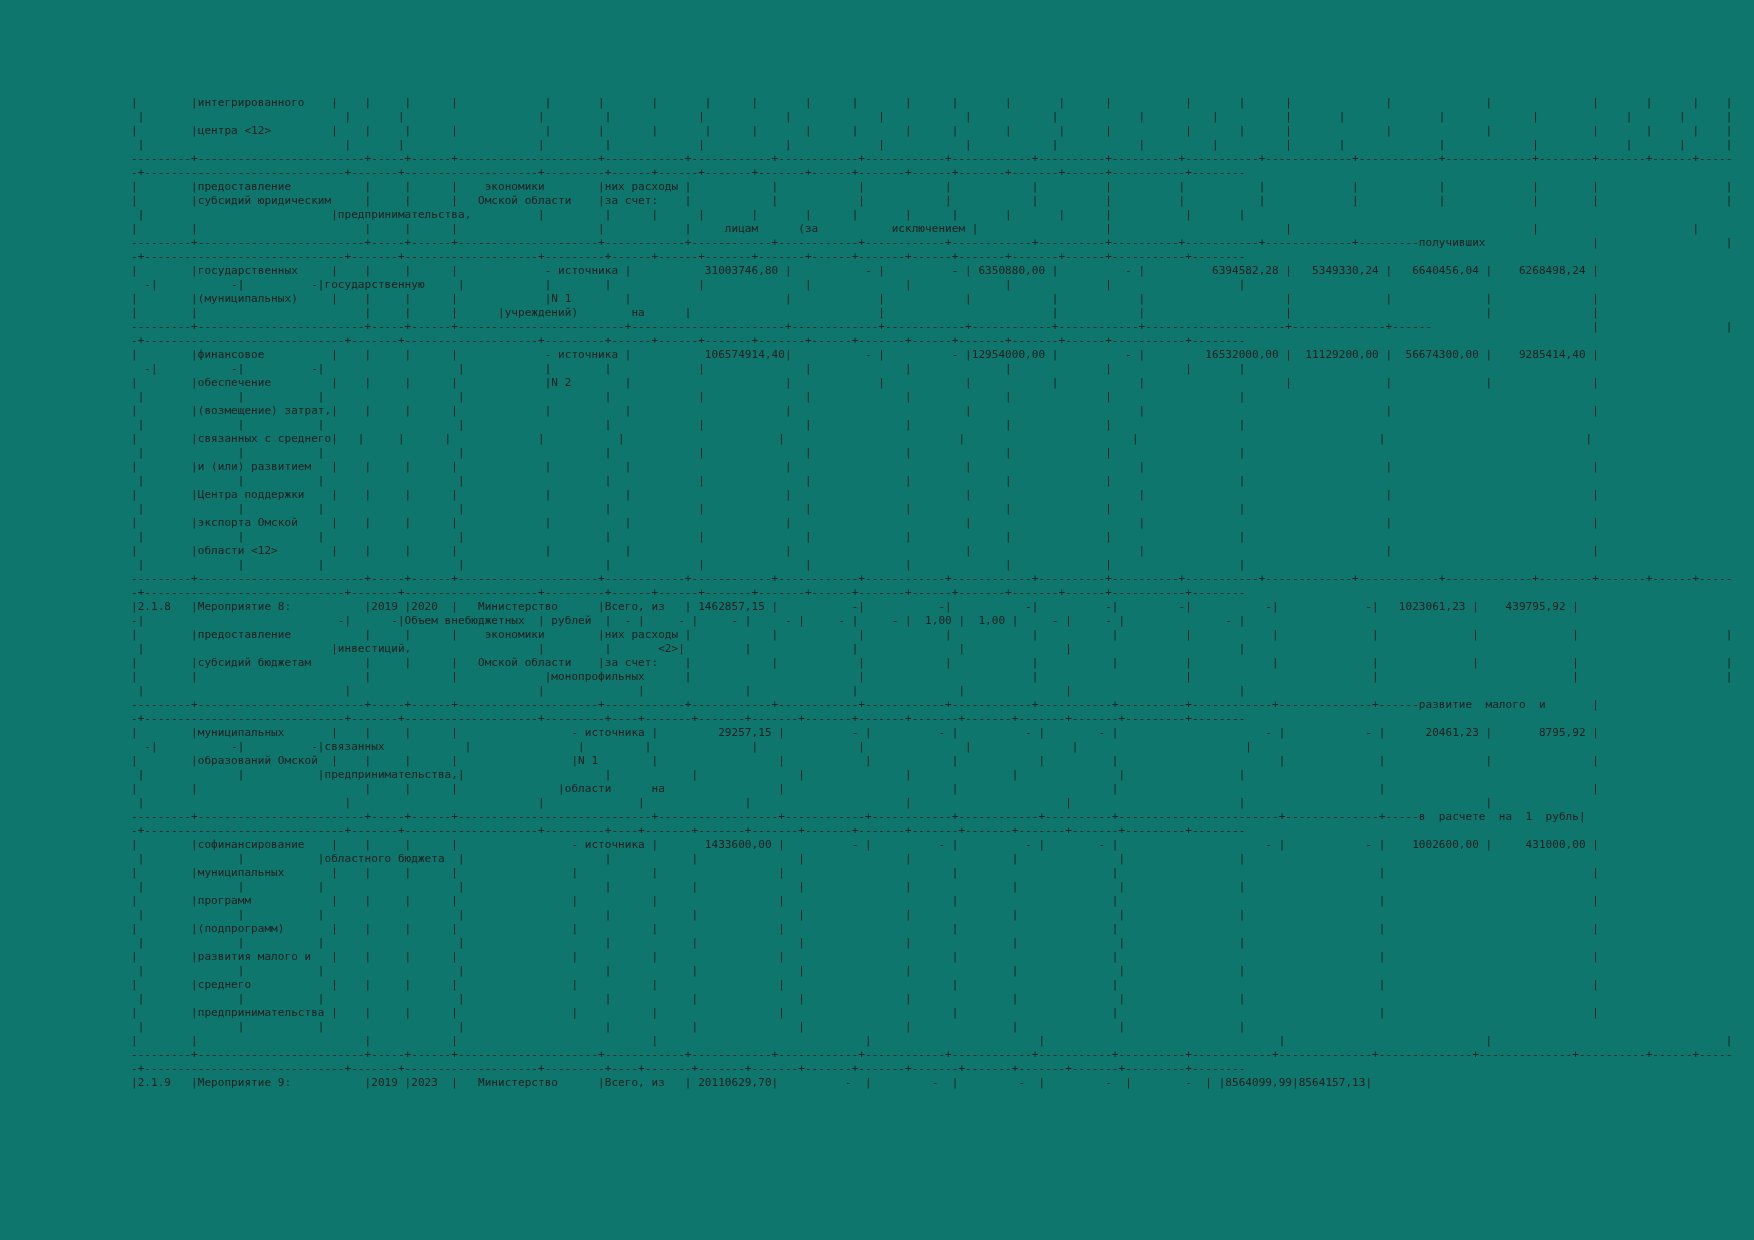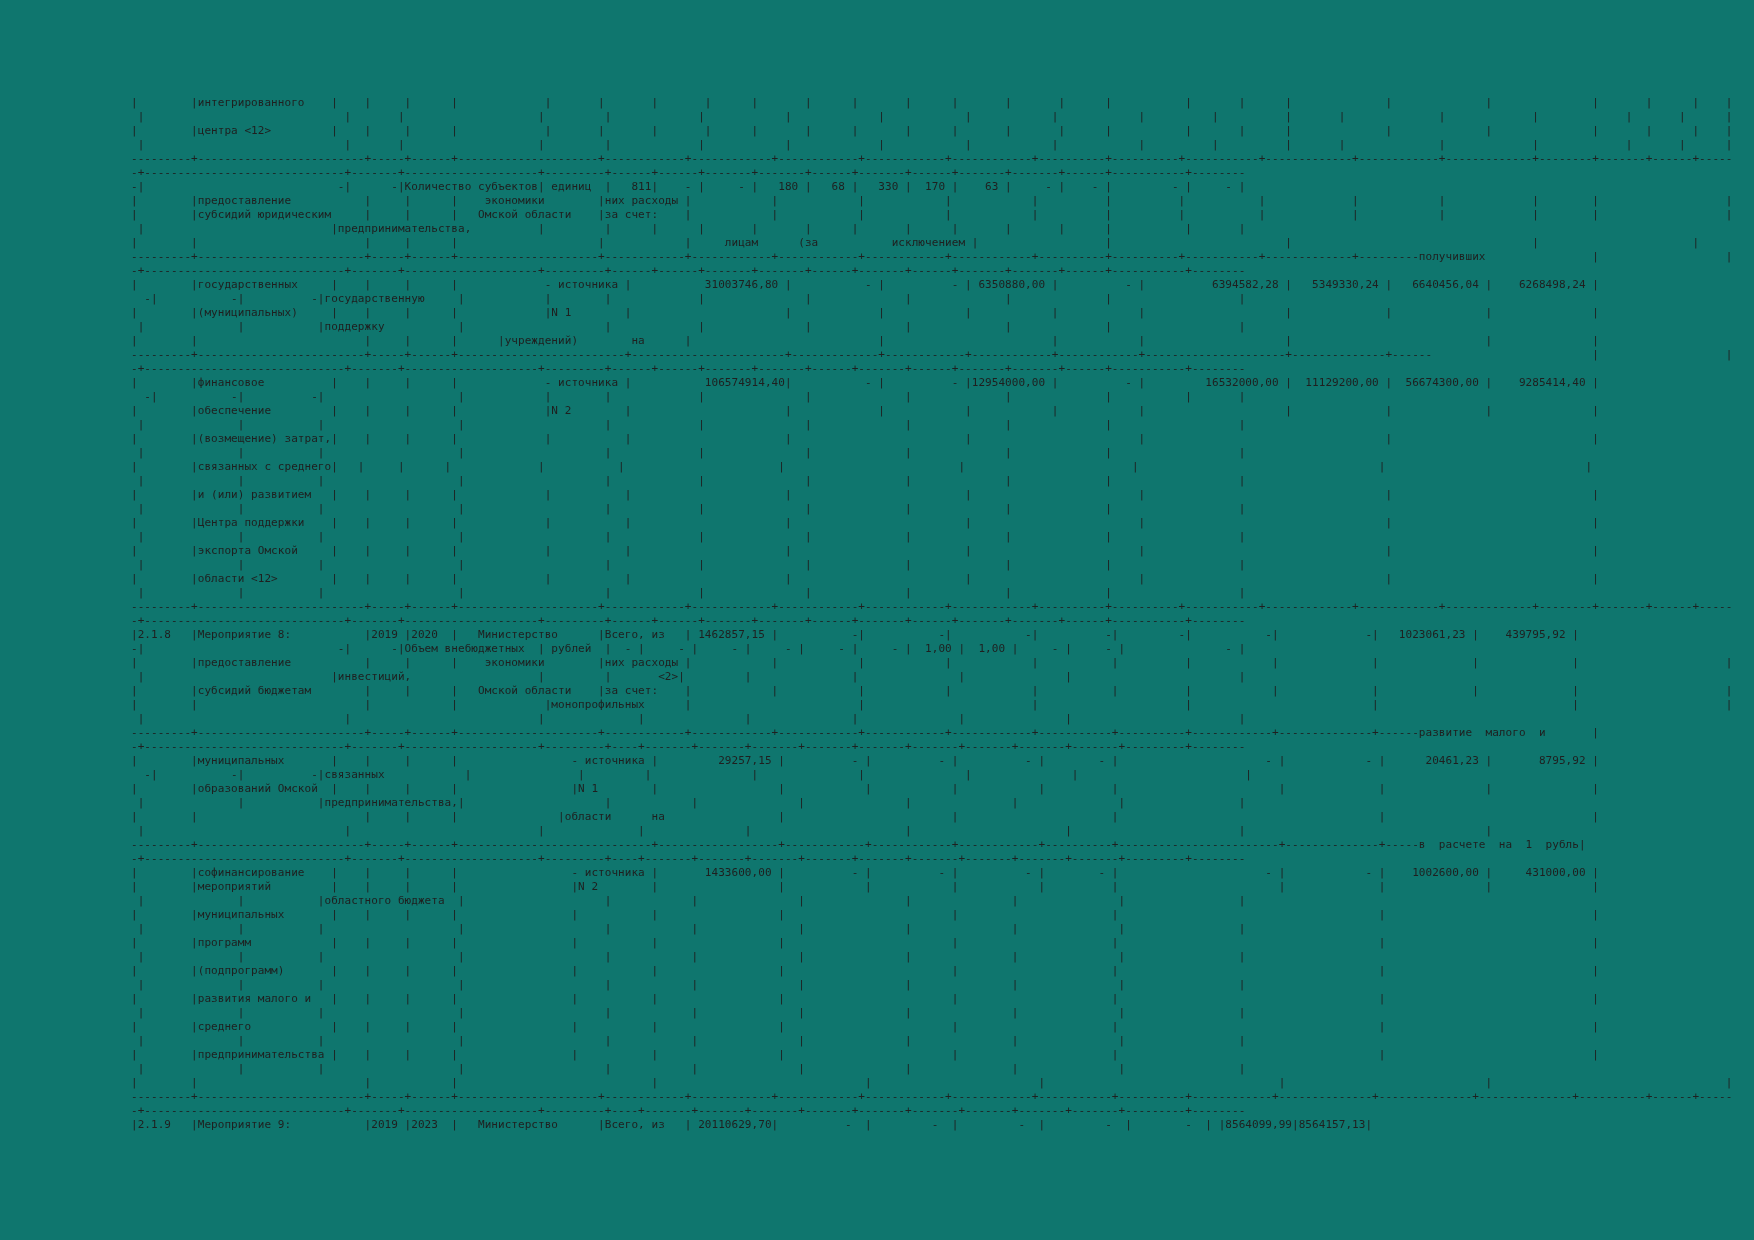--- a/index.html
+++ b/index.html
@@ -23,31 +23,29 @@
 <body>
 
 <div class="page">
   <div class="doc" id="doc">
       <div class="ln">|        |интегрированного    |    |     |      |             |       |       |       |      |       |      |       |      |       |       |      |           |       |      |              |              |               |       |      |    |  </div>
       <div class="ln"> |                              |       |                    |         |             |            |             |            |            |            |          |          |       |              |             |             |       |      |  </div>
       <div class="ln">|        |центра &lt;12&gt;         |    |     |      |             |       |       |       |      |       |      |       |      |       |       |      |           |       |      |              |              |               |       |      |    |  </div>
       <div class="ln"> |                              |       |                    |         |             |            |             |            |            |            |          |          |       |              |             |             |       |      |  </div>
       <div class="ln">---------+-------------------------+-----+------+---------------------+------------+------------+------------+------------+------------+----------+----------+-----------+-------------+------------+-------------+--------+-------+------+-----  </div>
       <div class="ln">-+------------------------------+-------+--------------------+---------+------+------+-------+-------+------+-------+------+-------+-------+------+-----------+--------                                                                           </div>
-      <div class="ln">-|                             -|      -|Количество субъектов| единиц  |   811|    - |     - |   180 |   68 |   330 |  170 |    63 |     - |    - |         - |     - |                                                                           </div>
       <div class="ln">|        |предоставление           |     |      |    экономики        |них расходы |            |            |            |            |          |          |           |             |            |             |        |                   |  </div>
       <div class="ln">|        |субсидий юридическим     |     |      |   Омской области    |за счет:    |            |            |            |            |          |          |           |             |            |             |        |                   |  </div>
       <div class="ln"> |                            |предпринимательства,          |         |      |      |       |       |      |       |      |       |       |      |           |       |                                                                           </div>
       <div class="ln">|        |                         |     |      |                     |            |     лицам      (за           исключением |                   |                          |                                    |                       |       </div>
       <div class="ln">---------+-------------------------+-----+------+---------------------+------------+------------+------------+------------+------------+----------+----------+-----------+-------------+---------получивших                |                   |  </div>
       <div class="ln">-+------------------------------+-------+--------------------+---------+------+------+-------+-------+------+-------+------+-------+-------+------+-----------+--------                                                                           </div>
       <div class="ln">|        |государственных     |    |     |      |             - источника |           31003746,80 |           - |          - | 6350880,00 |          - |          6394582,28 |   5349330,24 |   6640456,04 |    6268498,24 |                      </div>
       <div class="ln">  -|           -|          -|государственную     |            |        |             |               |              |              |              |                   |                                                                           </div>
       <div class="ln">|        |(муниципальных)     |    |     |      |             |N 1        |                       |             |            |            |            |                     |              |              |               |                      </div>
-      <div class="ln"> |              |           |поддержку           |                     |             |               |              |              |              |                   |                                                                           </div>
       <div class="ln">|        |                         |     |      |      |учреждений)        на      |                            |                         |            |                     |                             |               |                      </div>
       <div class="ln">---------+-------------------------+-----+------+-------------------------+-----------------------+-------------+------------+------------+------------+---------------------+--------------+------                        |                   |  </div>
       <div class="ln">-+------------------------------+-------+--------------------+---------+------+------+-------+-------+------+-------+------+-------+-------+------+-----------+--------                                                                           </div>
       <div class="ln">|        |финансовое          |    |     |      |             - источника |           106574914,40|           - |          - |12954000,00 |          - |         16532000,00 |  11129200,00 |  56674300,00 |    9285414,40 |                      </div>
       <div class="ln">  -|           -|          -|                    |            |        |             |               |              |              |              |           |       |                                                                           </div>
       <div class="ln">|        |обеспечение         |    |     |      |             |N 2        |                       |             |            |            |            |                     |              |              |               |                      </div>
       <div class="ln"> |              |           |                    |                     |             |               |              |              |              |                   |                                                                           </div>
       <div class="ln">|        |(возмещение) затрат,|    |     |      |             |           |                       |                          |                         |                                    |                              |                      </div>
       <div class="ln"> |              |           |                    |                     |             |               |              |              |              |                   |                                                                           </div>
       <div class="ln">|        |связанных с среднего|   |     |      |             |           |                       |                          |                         |                                    |                              |                      </div>
@@ -73,21 +71,20 @@
       <div class="ln">-+------------------------------+-------+--------------------+---------+----+-------+-------+-------+-------+-------+-------+-------+-------+-------+---------+--------                                                                           </div>
       <div class="ln">|        |муниципальных       |    |     |      |                 - источника |         29257,15 |          - |          - |          - |        - |                      - |            - |      20461,23 |       8795,92 |                      </div>
       <div class="ln">  -|           -|          -|связанных            |                |         |               |               |               |               |                         |                                                                           </div>
       <div class="ln">|        |образований Омской  |    |     |      |                 |N 1        |                  |            |            |            |          |                        |              |               |               |                      </div>
       <div class="ln"> |              |           |предпринимательства,|                     |            |               |               |               |               |                 |                                                                           </div>
       <div class="ln">|        |                         |     |      |               |области      на                 |                         |                       |                                       |                               |                      </div>
       <div class="ln"> |                              |                            |              |               |                       |                       |                         |                                    |                                      </div>
       <div class="ln">---------+-------------------------+-----+------+-----------------------------+------------------+------------+------------+------------+----------+------------------------+--------------+-----в  расчете  на  1  рубль|                        </div>
       <div class="ln">-+------------------------------+-------+--------------------+---------+----+-------+-------+-------+-------+-------+-------+-------+-------+-------+---------+--------                                                                           </div>
       <div class="ln">|        |софинансирование    |    |     |      |                 - источника |       1433600,00 |          - |          - |          - |        - |                      - |            - |    1002600,00 |     431000,00 |                      </div>
-      <div class="ln">|        |мероприятий         |    |     |      |                 |N 2        |                  |            |            |            |          |                        |              |               |               |                      </div>
       <div class="ln"> |              |           |областного бюджета  |                     |            |               |               |               |               |                 |                                                                           </div>
       <div class="ln">|        |муниципальных       |    |     |      |                 |           |                  |                         |                       |                                       |                               |                      </div>
       <div class="ln"> |              |           |                    |                     |            |               |               |               |               |                 |                                                                           </div>
       <div class="ln">|        |программ            |    |     |      |                 |           |                  |                         |                       |                                       |                               |                      </div>
       <div class="ln"> |              |           |                    |                     |            |               |               |               |               |                 |                                                                           </div>
       <div class="ln">|        |(подпрограмм)       |    |     |      |                 |           |                  |                         |                       |                                       |                               |                      </div>
       <div class="ln"> |              |           |                    |                     |            |               |               |               |               |                 |                                                                           </div>
       <div class="ln">|        |развития малого и   |    |     |      |                 |           |                  |                         |                       |                                       |                               |                      </div>
       <div class="ln"> |              |           |                    |                     |            |               |               |               |               |                 |                                                                           </div>
       <div class="ln">|        |среднего            |    |     |      |                 |           |                  |                         |                       |                                       |                               |                      </div>

